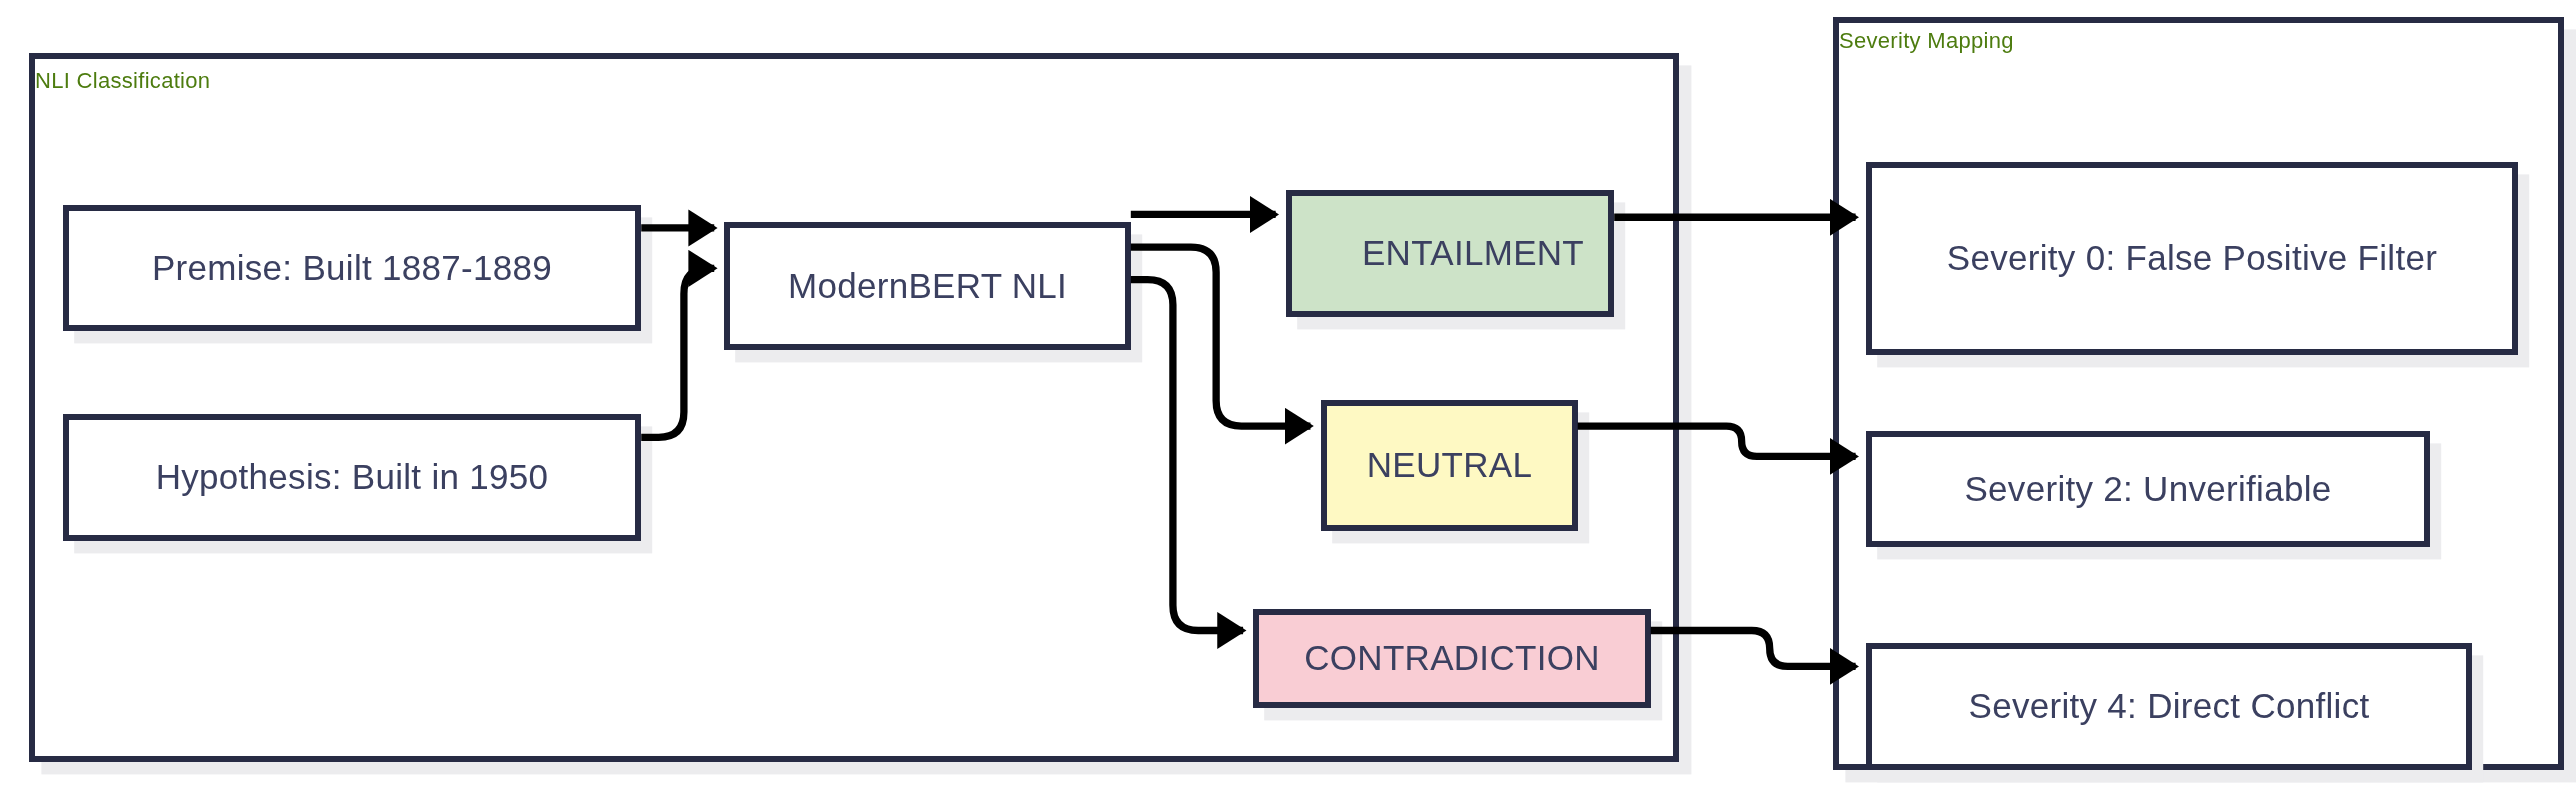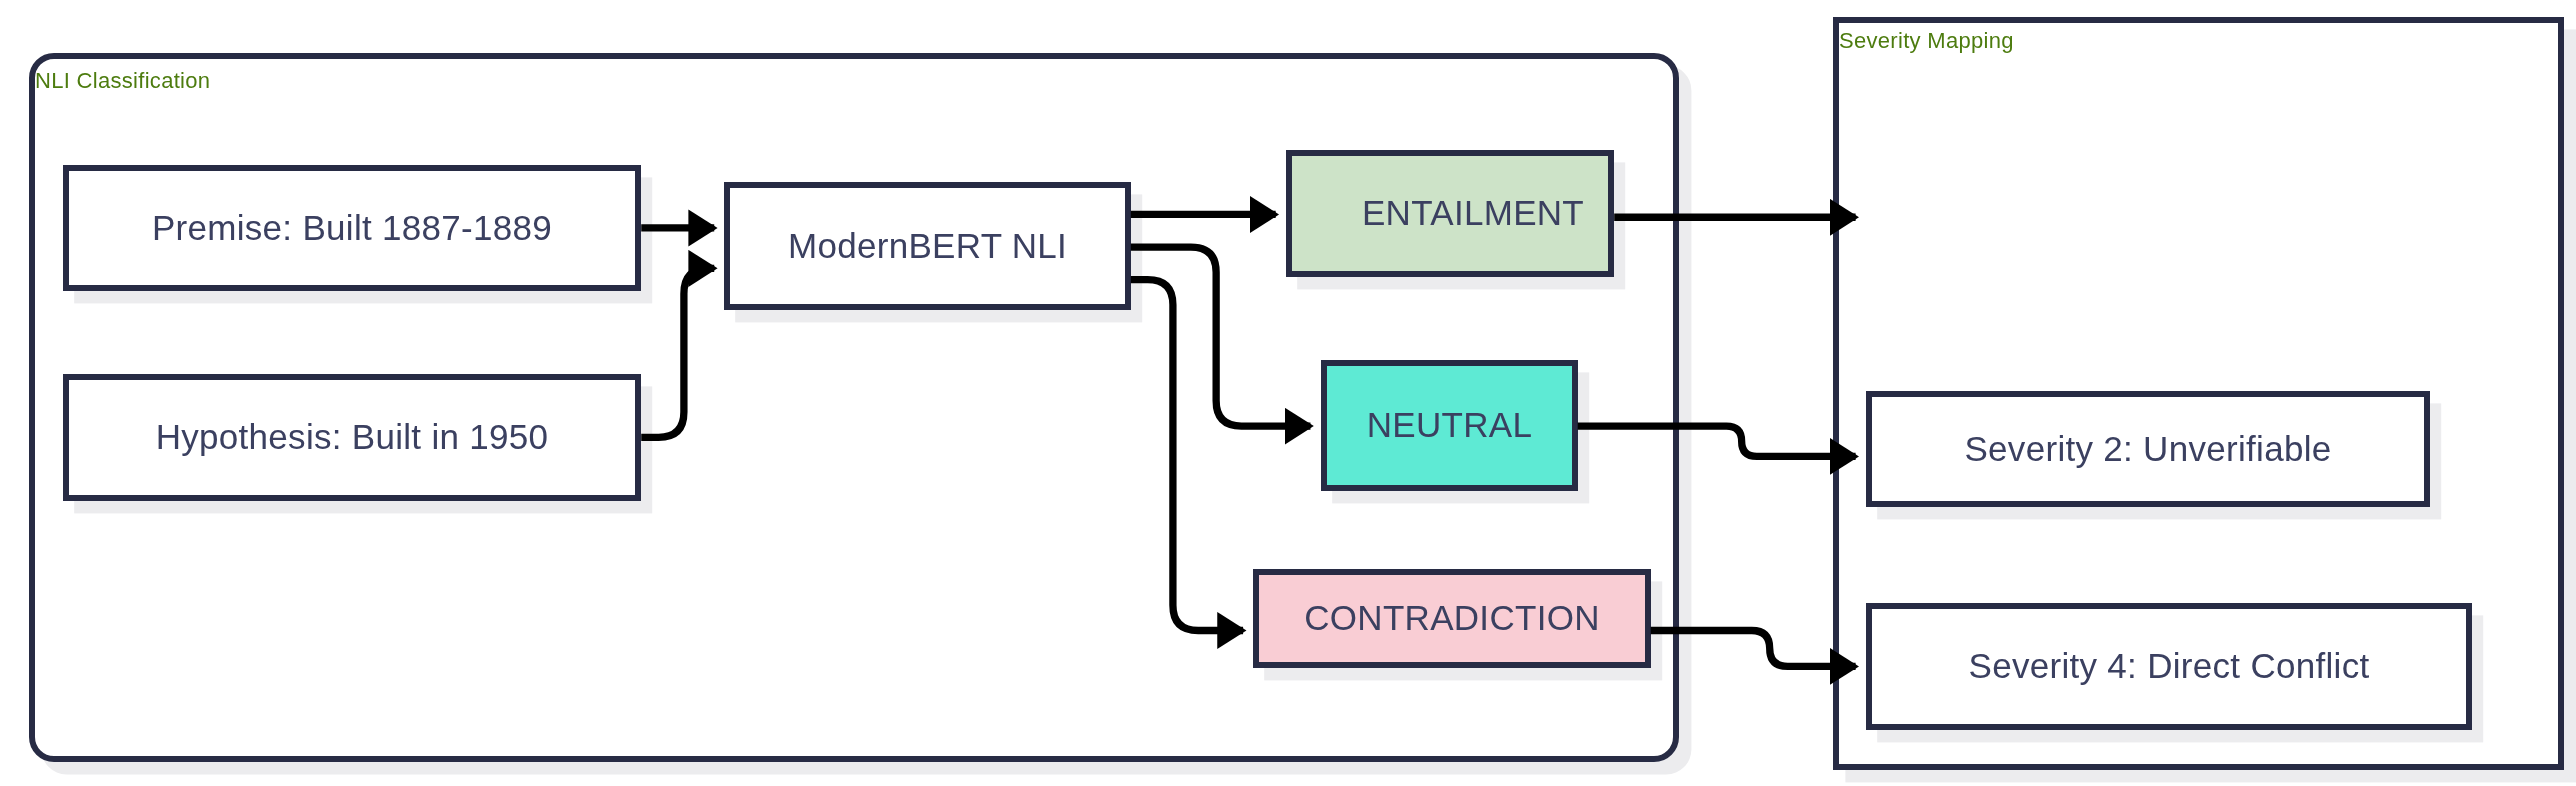--- a/index.html
+++ b/index.html
@@ -33,34 +33,35 @@
     background:#ffffff;
     box-shadow:11.2px 12.4px 0 #ececee;
     display:flex;
     align-items:center;
     justify-content:center;
     text-align:center;
     font-size:35px;
     font-weight:500;
     color:#3b4060;
     letter-spacing:0.3px;
+    margin-top:40px;
   }
   .node .wrap{display:inline-block;max-width:517px;line-height:1.5;}
   
   #node-premise      {left:63px;  top:165px;  width:578px; height:126px;}
   #node-hypothesis   {left:63px;  top:374px;  width:578px; height:127px;}
   #node-model        {left:724px; top:182px;  width:407px;  height:128px;text-align:center;}
   #node-entailment   {left:1286px; top:150px;  width:328px;  height:127px;}
   #node-neutral      {left:1321px; top:360px;  width:257px;  height:131px;}
   #node-contradiction{left:1253px; top:569px; width:398px;  height:99px;}
   #node-severity0    {left:1866px; top:122px;  width:652px; height:193px;}
   #node-severity2    {left:1866px; top:391px;  width:564px; height:116px;}
   #node-severity4    {left:1866px; top:603px; width:606px; height:127px;}
   
-  #group-nli     {left:29px;   top:53px; width:1650px; height:709px;border-radius:25px;}
+  #group-nli     {left:29px;   top:53px; width:1650px; height:709px;}
   #group-severity{left:1833px; top:17px; width:731px; height:753px;}
   #group-nli .group-title{top:9px;}
   #group-severity .group-title{top:4.5px;}
   svg.wires{position:absolute;left:0;top:0;pointer-events:none;}
 </style>
 </head>
 <body>
 
 <div class="canvas">
 
@@ -81,28 +82,31 @@
   </div>
 
   <div class="node" id="node-model">
     <span class="wrap">ModernBERT NLI</span>
   </div>
 
   <div class="node" id="node-entailment" style="background-color: rgb(205, 227, 200); padding-left: 46px;">
     <span class="wrap">ENTAILMENT</span>
   </div>
 
-  <div class="node" id="node-neutral" style="background-color: #5eead4;">
+  <div class="node" id="node-neutral" style="background-color: #fef9c3;">
     <span class="wrap">NEUTRAL</span>
   </div>
 
   <div class="node" id="node-contradiction" style="background-color: rgb(249, 205, 212);">
     <span class="wrap">CONTRADICTION</span>
   </div>
 
+  <div class="node" id="node-severity0">
+    <span class="wrap">Severity 0: False Positive Filter</span>
+  </div>
 
   <div class="node" id="node-severity2">
     <span class="wrap">Severity 2: Unverifiable</span>
   </div>
 
   <div class="node" id="node-severity4">
     <span class="wrap">Severity 4: Direct Conflict</span>
   </div>
 
   <svg class="wires" width="2576" height="786" viewBox="0 0 4588 1400">

